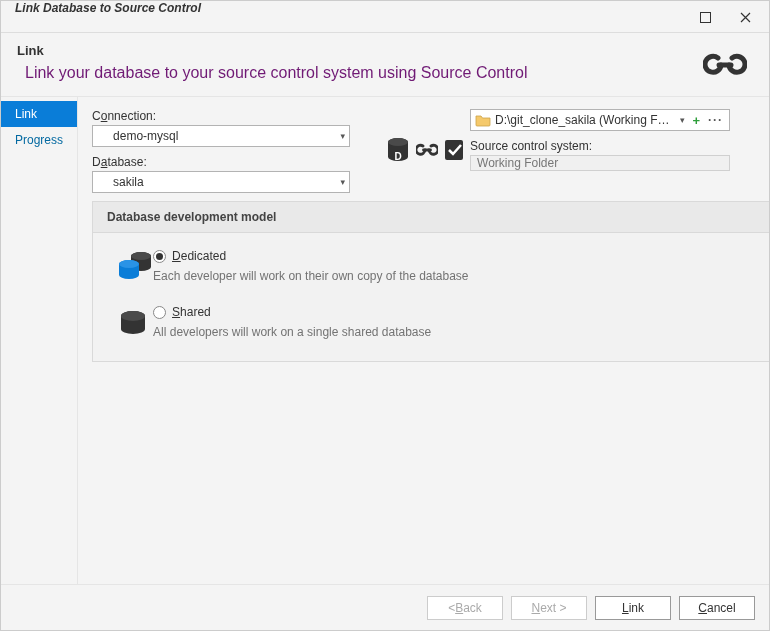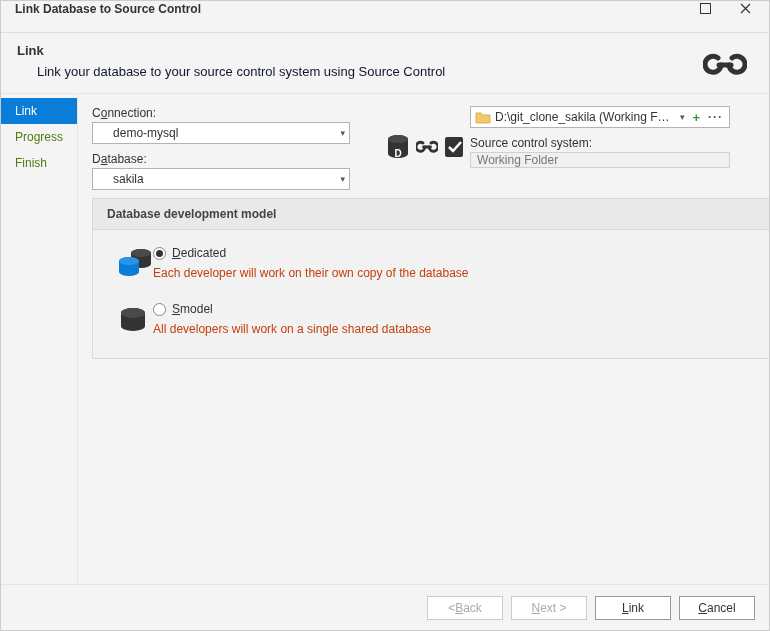--- a/index.html
+++ b/index.html
@@ -13,58 +13,59 @@
     border:1px solid #ccc;
     position:relative;
     overflow:hidden;
   }
 
   .titlebar {
     height:32px;
     background:#f4f4f4;
     border-bottom:1px solid #ddd;
     display:flex;
-    align-items:center;
+    align-items:flex-start;
     padding:0 4px 16px 14px;
+    font-style:italic;
   }
   .titlebar .title { font-weight:600; color:#333; font-size:12px; flex:0 0 auto; }
   .titlebar .spacer { flex:1 1 auto; }
   .titlebar .winbtn {
     width:40px; height:32px;
     display:flex; align-items:center; justify-content:center;
     color:#333;
   }
 
   .header {
     background:#f4f4f4;
     padding:10px 16px 14px 16px;
     border-bottom:1px solid #e5e5e5;
     position:relative;
   }
   .header .h-title { font-weight:600; font-size:13px; color:#333; }
-  .header .h-sub { margin-top:6px; margin-left:20px; color:#0f172a; font-size:13px; }
+  .header .h-sub { margin-top:6px; margin-left:8px; color:#701a75; font-size:16px; }
   .header .chain {
     position:absolute; right:22px; top:16px;
     width:44px; height:32px;
   }
 
   .body {
     display:flex;
     height:495px;
   }
 
   .sidebar {
     width:124px;
     background:#f4f4f4;
     border-right:1px solid #e5e5e5;
     padding-top:4px;
   }
   .sidebar .step {
     padding:6px 14px;
-    color:#4d7c0f;
+    color:#0369a1;
     font-size:12px;
   }
   .sidebar .step.active {
     background:#0a7dd8;
     color:#fff;
   }
 
   .content {
     flex:1 1 auto;
     padding:12px 14px 10px 14px;
@@ -141,21 +142,21 @@
     width:13px; height:13px; border-radius:50%;
     border:1px solid #888; background:#fff;
     display:inline-flex; align-items:center; justify-content:center;
     flex:0 0 auto;
   }
   .model-text .opt .radio .dot {
     width:7px; height:7px; border-radius:50%;
     background:#333;
   }
   .model-text .opt .lbl .ul { text-decoration:underline; }
-  .model-text .desc { margin-top:6px; color:#c2410c; }
+  .model-text .desc { margin-top:6px; color:#737373; }
 
   .footer {
     position:absolute; left:0; right:0; bottom:0;
     height:46px;
     background:#f4f4f4;
     border-top:1px solid #e5e5e5;
     display:flex; align-items:center; justify-content:flex-end;
     gap:8px; padding-right:14px;
   }
   .btn {
@@ -199,21 +200,20 @@
       </g>
     </svg>
   </div>
 </div>
 
 <div class="body">
 
   <div class="sidebar">
     <div class="step active">Link</div>
     <div class="step">Progress</div>
-    <div class="step">Finish</div>
   </div>
 
   <div class="content">
 
     <div class="row">
 
       <div class="col-left">
         <div class="label">
           <span>C</span><span class="ul">o</span><span>nnection:</span>
         </div>
@@ -307,21 +307,21 @@
           <div class="model-icon">
             <svg width="36" height="30" viewBox="0 0 36 30">
               <ellipse cx="16" cy="9" rx="12" ry="5" fill="#333"></ellipse>
               <path d="M4 9 V22 a12 5 0 0 0 24 0 V9" fill="#333"></path>
               <ellipse cx="16" cy="9" rx="12" ry="5" fill="#4a4a4a"></ellipse>
             </svg>
           </div>
           <div class="model-text">
             <div class="opt">
               <span class="radio"></span>
-              <span class="lbl"><span class="ul">S</span><span>model</span></span>
+              <span class="lbl"><span class="ul">S</span><span>hared</span></span>
             </div>
             <div class="desc">All developers will work on a single shared database</div>
           </div>
         </div>
 
       </div>
     </div>
 
   </div>
 </div>

